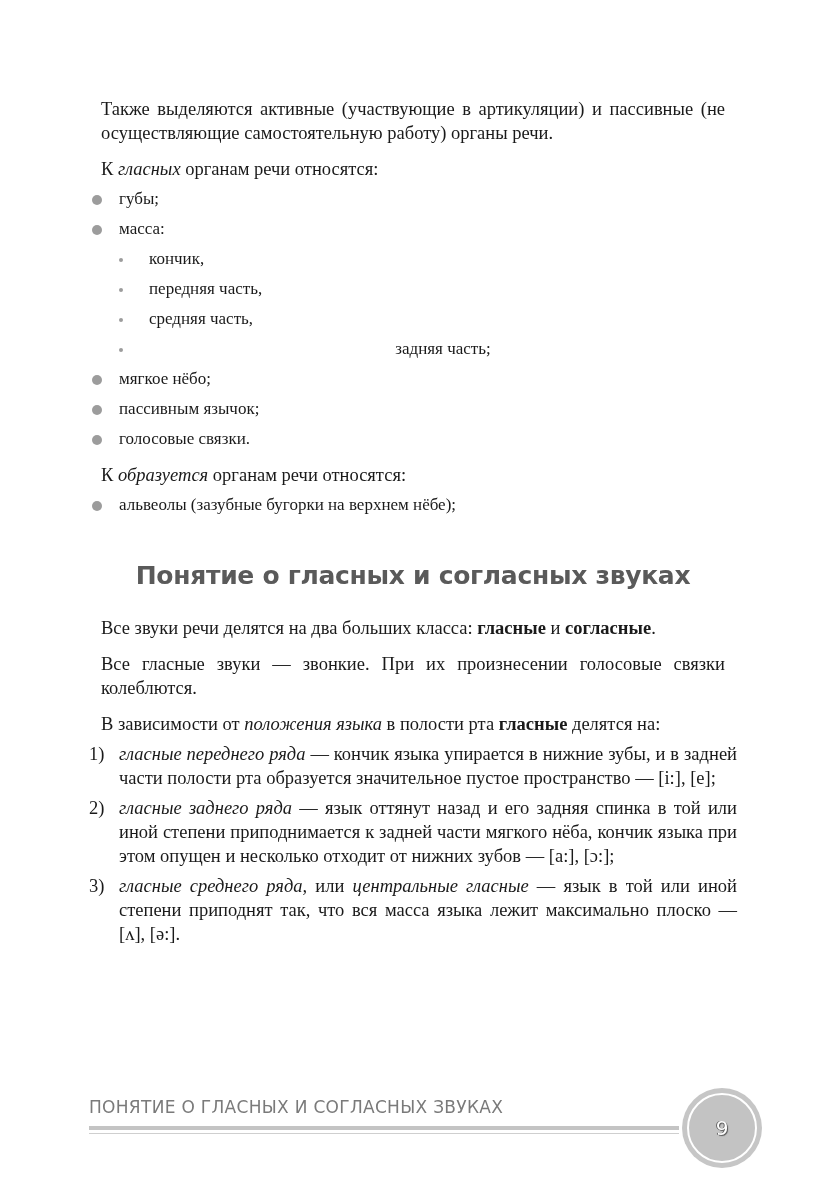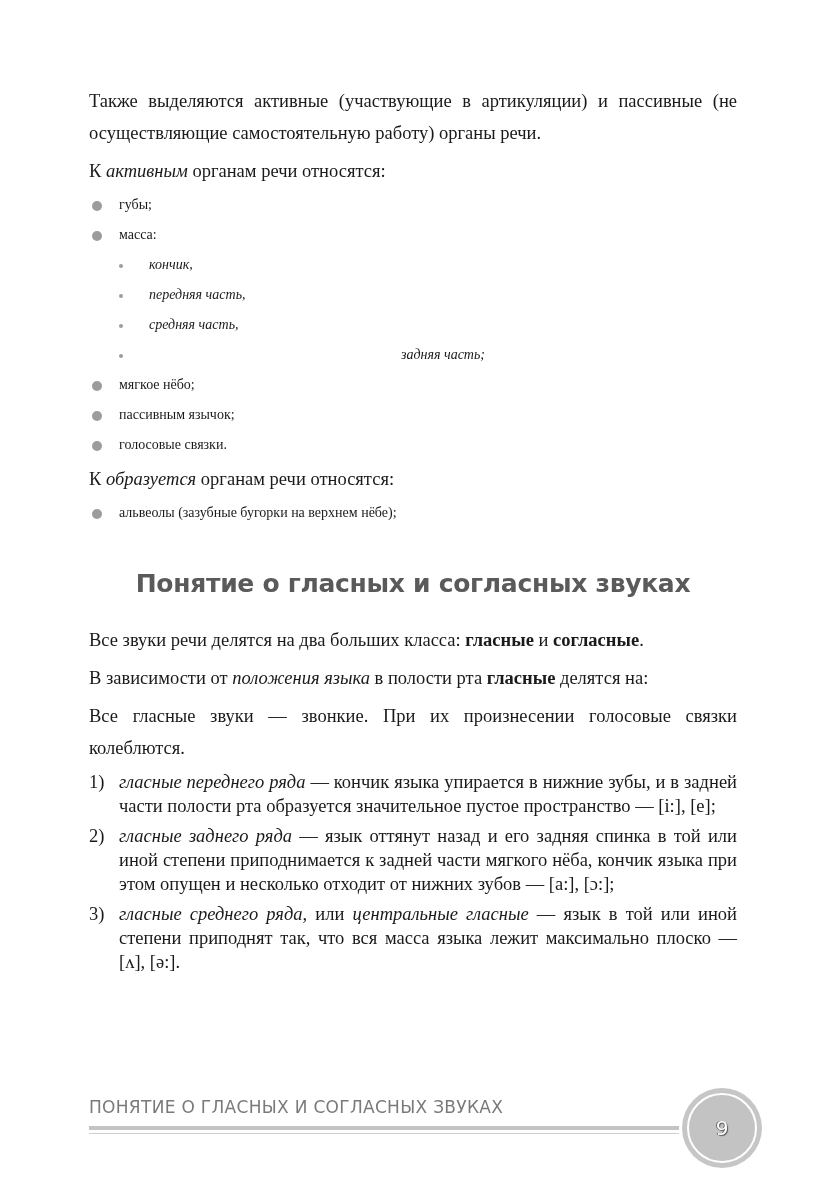--- a/index.html
+++ b/index.html
@@ -1,25 +1,25 @@
 <!DOCTYPE html>
 <html><head>
 <meta charset="utf-8">
 <style>
   html, body { margin: 0; padding: 0; background: #ffffff; }
   body { width: 819px; height: 1200px; position: relative; overflow: hidden;
          font-family: "Liberation Serif", "DejaVu Serif", serif; color: #1a1a1a; }
   .page { position: absolute; left: 89px; top: 85px; width: 648px; }
-  p { margin: 0; font-size: 18.5px; line-height: 32px; }
+  p { margin: 12px; font-size: 18.5px; line-height: 24px; }
   .para { margin-bottom: 6px; text-align: justify; }
   .para-tight { margin-bottom: 6px; }
   ul.l1 { list-style: none; margin: 0; padding: 0; }
-  ul.l1 > li { position: relative; padding-left: 30px; font-size: 14px; line-height: 24px; margin-bottom: 6px; }
+  ul.l1 > li { position: relative; padding-left: 30px; font-size: 17px; line-height: 24px; margin-bottom: 6px; }
   ul.l1 > li > .bullet { position: absolute; left: 3px; top: 8px; width: 10px; height: 10px; border-radius: 50%; background: #9c9c9c; }
-  ul.l2 { list-style: none; margin: 6px 0 0 0; padding: 0; font-style: italic; }
+  ul.l2 { list-style: none; margin: 6px 0 0 0; padding: 0; }
   ul.l2 > li { position: relative; padding-left: 30px; margin-bottom: 6px; }
   ul.l2 > li > .sub-bullet { position: absolute; left: 0px; top: 11px; width: 4px; height: 4px; border-radius: 50%; background: #9c9c9c; }
   ul.l2 > li:last-child { margin-bottom: 0; text-align: center; }
   h2 { font-family: "DejaVu Sans", "Liberation Sans", sans-serif; font-weight: bold; font-size: 25px;
        color: #5a5a5a; text-align: center; margin: 44px 0 26px 0; letter-spacing: -0.3px; }
   ol.num { list-style: none; margin: 0; padding: 0; }
   ol.num > li { position: relative; padding-left: 30px; font-size: 18.5px; line-height: 24px; margin-bottom: 6px; text-align: justify; }
   ol.num > li > .num-label { position: absolute; left: 0; top: 0; }
   em { font-style: italic; }
   b { font-weight: bold; }
@@ -33,21 +33,21 @@
                 border: 2px solid #ffffff; background: #c3c3c3; }
   .badge-num { position: absolute; left: 0; top: 0; width: 80px; height: 80px; line-height: 80px; text-align: center;
                font-family: "DejaVu Sans", "Liberation Sans", sans-serif; font-size: 20px; color: #ffffff;
                text-shadow: 1px 1px 1px #555, -1px 0 0 #666; }
 </style>
 </head>
 <body>
 
 <div class="page">
   <p class="para">Также выделяются активные (участвующие в артикуляции) и пассивные (не осуществляющие самостоятельную работу) органы речи.</p>
-  <p class="para-tight"><span>К </span><em>активным</em><span> органам речи относятся:</span></p>
+  <p class="para-tight"><span>К </span><em>гласных</em><span> органам речи относятся:</span></p>
 
   <ul class="l1">
     <li><span class="bullet"></span><span>губы;</span></li>
     <li><span class="bullet"></span><span>масса:</span>
       <ul class="l2">
         <li><span class="sub-bullet"></span><span>кончик,</span></li>
         <li><span class="sub-bullet"></span><span>передняя часть,</span></li>
         <li><span class="sub-bullet"></span><span>средняя часть,</span></li>
         <li><span class="sub-bullet"></span><span>задняя часть;</span></li>
       </ul>
@@ -59,22 +59,22 @@
 
   <p class="para-tight"><span>К </span><em>образуется</em><span> органам речи относятся:</span></p>
 
   <ul class="l1">
     <li><span class="bullet"></span><span>альвеолы (зазубные бугорки на верхнем нёбе);</span></li>
   </ul>
 
   <h2>Понятие о гласных и согласных звуках</h2>
 
   <p class="para"><span>Все звуки речи делятся на два больших класса: </span><b>гласные</b><span> и </span><b>согласные</b><span>.</span></p>
+  <p class="para">Все гласные звуки — звонкие. При их произнесении голосовые связки колеблются.</p>
   <p class="para"><span>В зависимости от </span><em>положения языка</em><span> в полости рта </span><b>гласные</b><span> делятся на:</span></p>
-  <p class="para">Все гласные звуки — звонкие. При их произнесении голосовые связки колеблются.</p>
 
   <ol class="num">
     <li><span class="num-label">1)</span><em>гласные переднего ряда</em><span> — кончик языка упирается в нижние зубы, и в задней части полости рта образуется значительное пустое пространство — [i:], [e];</span></li>
     <li><span class="num-label">2)</span><em>гласные заднего ряда</em><span> — язык оттянут назад и его задняя спинка в той или иной степени приподнимается к задней части мягкого нёба, кончик языка при этом опущен и несколько отходит от нижних зубов — [a:], [ɔ:];</span></li>
     <li><span class="num-label">3)</span><em>гласные среднего ряда,</em><span> или </span><em>центральные гласные</em><span> — язык в той или иной степени приподнят так, что вся масса языка лежит максимально плоско — [ʌ], [ə:].</span></li>
   </ol>
 </div>
 
 <div class="footer-title">ПОНЯТИЕ О ГЛАСНЫХ И СОГЛАСНЫХ ЗВУКАХ</div>
 <div class="rule-thick"></div>

